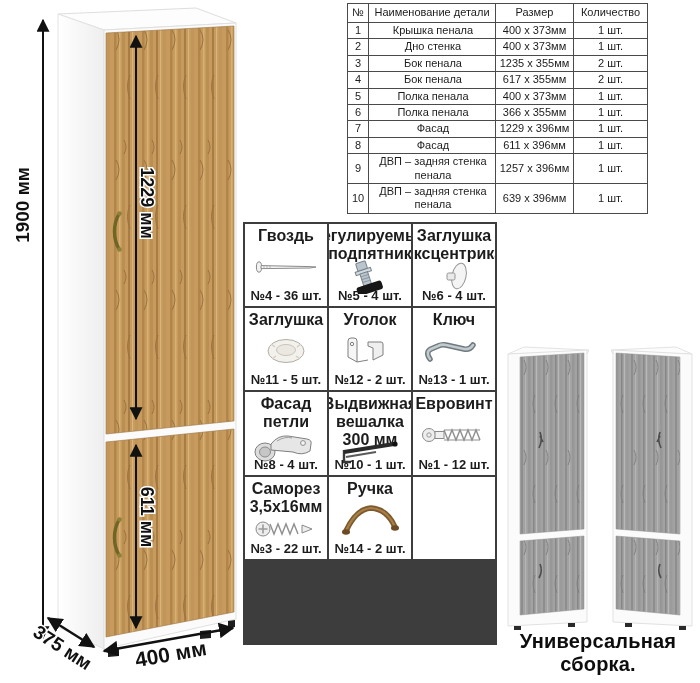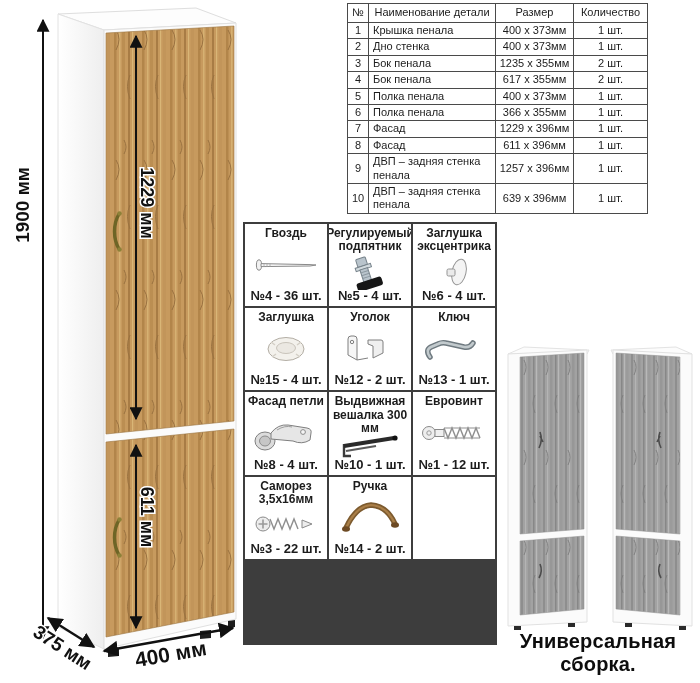--- a/index.html
+++ b/index.html
@@ -9,33 +9,33 @@
   
   #parts-table { position:absolute; left:347px; top:3px; width:300px; border-collapse:collapse; table-layout:fixed; }
   #parts-table th, #parts-table td {
     border:1px solid #4a4a4a; font-size:11px; color:#1c1c1c; line-height:1.22;
     padding:1px 2px; text-align:center; vertical-align:middle; font-weight:normal;
   }
   #parts-table col.c-num { width:21px; }
   #parts-table col.c-name { width:127px; }
   #parts-table col.c-size { width:78px; }
   #parts-table col.c-qty { width:74px; }
-  #parts-table td.name { text-align:left; padding-left:4px; }
+  #parts-table td.name { text-align:center; padding-left:4px; }
   #parts-table th { height:19px; }
   #parts-table td { height:16px; }
 
   
   #hardware-grid {
     position:absolute; left:243px; top:222px; width:254px; height:423px;
     display:grid; grid-template-columns:repeat(3,1fr); grid-template-rows:repeat(5,1fr);
     border:1px solid #3d3d3d; background:#3d3d3d; gap:0;
   }
   .hw-cell { background:#ffffff; border:1px solid #3d3d3d; display:flex; flex-direction:column;
     align-items:center; justify-content:space-between; padding:3px 1px 4px; overflow:hidden; }
-  .hw-title { font-size:12px; font-weight:bold; color:#1c1c1c; text-align:center; line-height:1.12; }
+  .hw-title { font-size:16px; font-weight:bold; color:#1c1c1c; text-align:center; line-height:1.12; }
   .hw-icon { flex:1 1 auto; display:flex; align-items:center; justify-content:center; min-height:0; }
   .hw-icon svg { display:block; }
   .hw-count { font-size:13px; font-weight:bold; color:#1c1c1c; text-align:center; line-height:1; }
 
   
   #cabinet-svg { position:absolute; left:0; top:0; }
   #assembled-svg { position:absolute; left:498px; top:340px; }
 
   .dim-label { font-family:"Liberation Sans", sans-serif; font-weight:bold; fill:#111;
     paint-order:stroke; stroke:#ffffff; stroke-width:3px; }
@@ -231,21 +231,21 @@
 
     <div class="hw-cell">
       <div class="hw-title">Заглушка</div>
       <div class="hw-icon">
         <svg width="72" height="36" viewBox="0 0 72 36">
           <ellipse cx="36" cy="18" rx="18" ry="11.5" fill="#f3f1ec" stroke="#b3aea5"></ellipse>
           <ellipse cx="36" cy="17" rx="9.5" ry="5.5" fill="#ebe8e2" stroke="#c9c4bb"></ellipse>
           <path d="M21,11 l4,3 M51,11 l-4,3 M22,26 l4,-3 M50,26 l-4,-3" stroke="#d4cfc6" stroke-width="1.5"></path>
         </svg>
       </div>
-      <div class="hw-count">№15 - 4 шт.</div>
+      <div class="hw-count">№11 - 5 шт.</div>
     </div>
 
     <div class="hw-cell">
       <div class="hw-title">Уголок</div>
       <div class="hw-icon">
         <svg width="72" height="38" viewBox="0 0 72 38">
           <path d="M17,6 a3,3 0 0 0 -3,3 v16 l9,5 V9 a3,3 0 0 0 -3,-3 z" fill="#f6f6f6" stroke="#7f7f7f"></path>
           <circle cx="18" cy="12" r="1.7" fill="none" stroke="#7f7f7f"></circle>
           <path d="M34,10 h13 a2,2 0 0 1 2,2 v11 l-10,5 v-12 l-5,-2 z" fill="#efefef" stroke="#7f7f7f"></path>
           <path d="M23,30 l11,-2" stroke="#7f7f7f" fill="none"></path>

